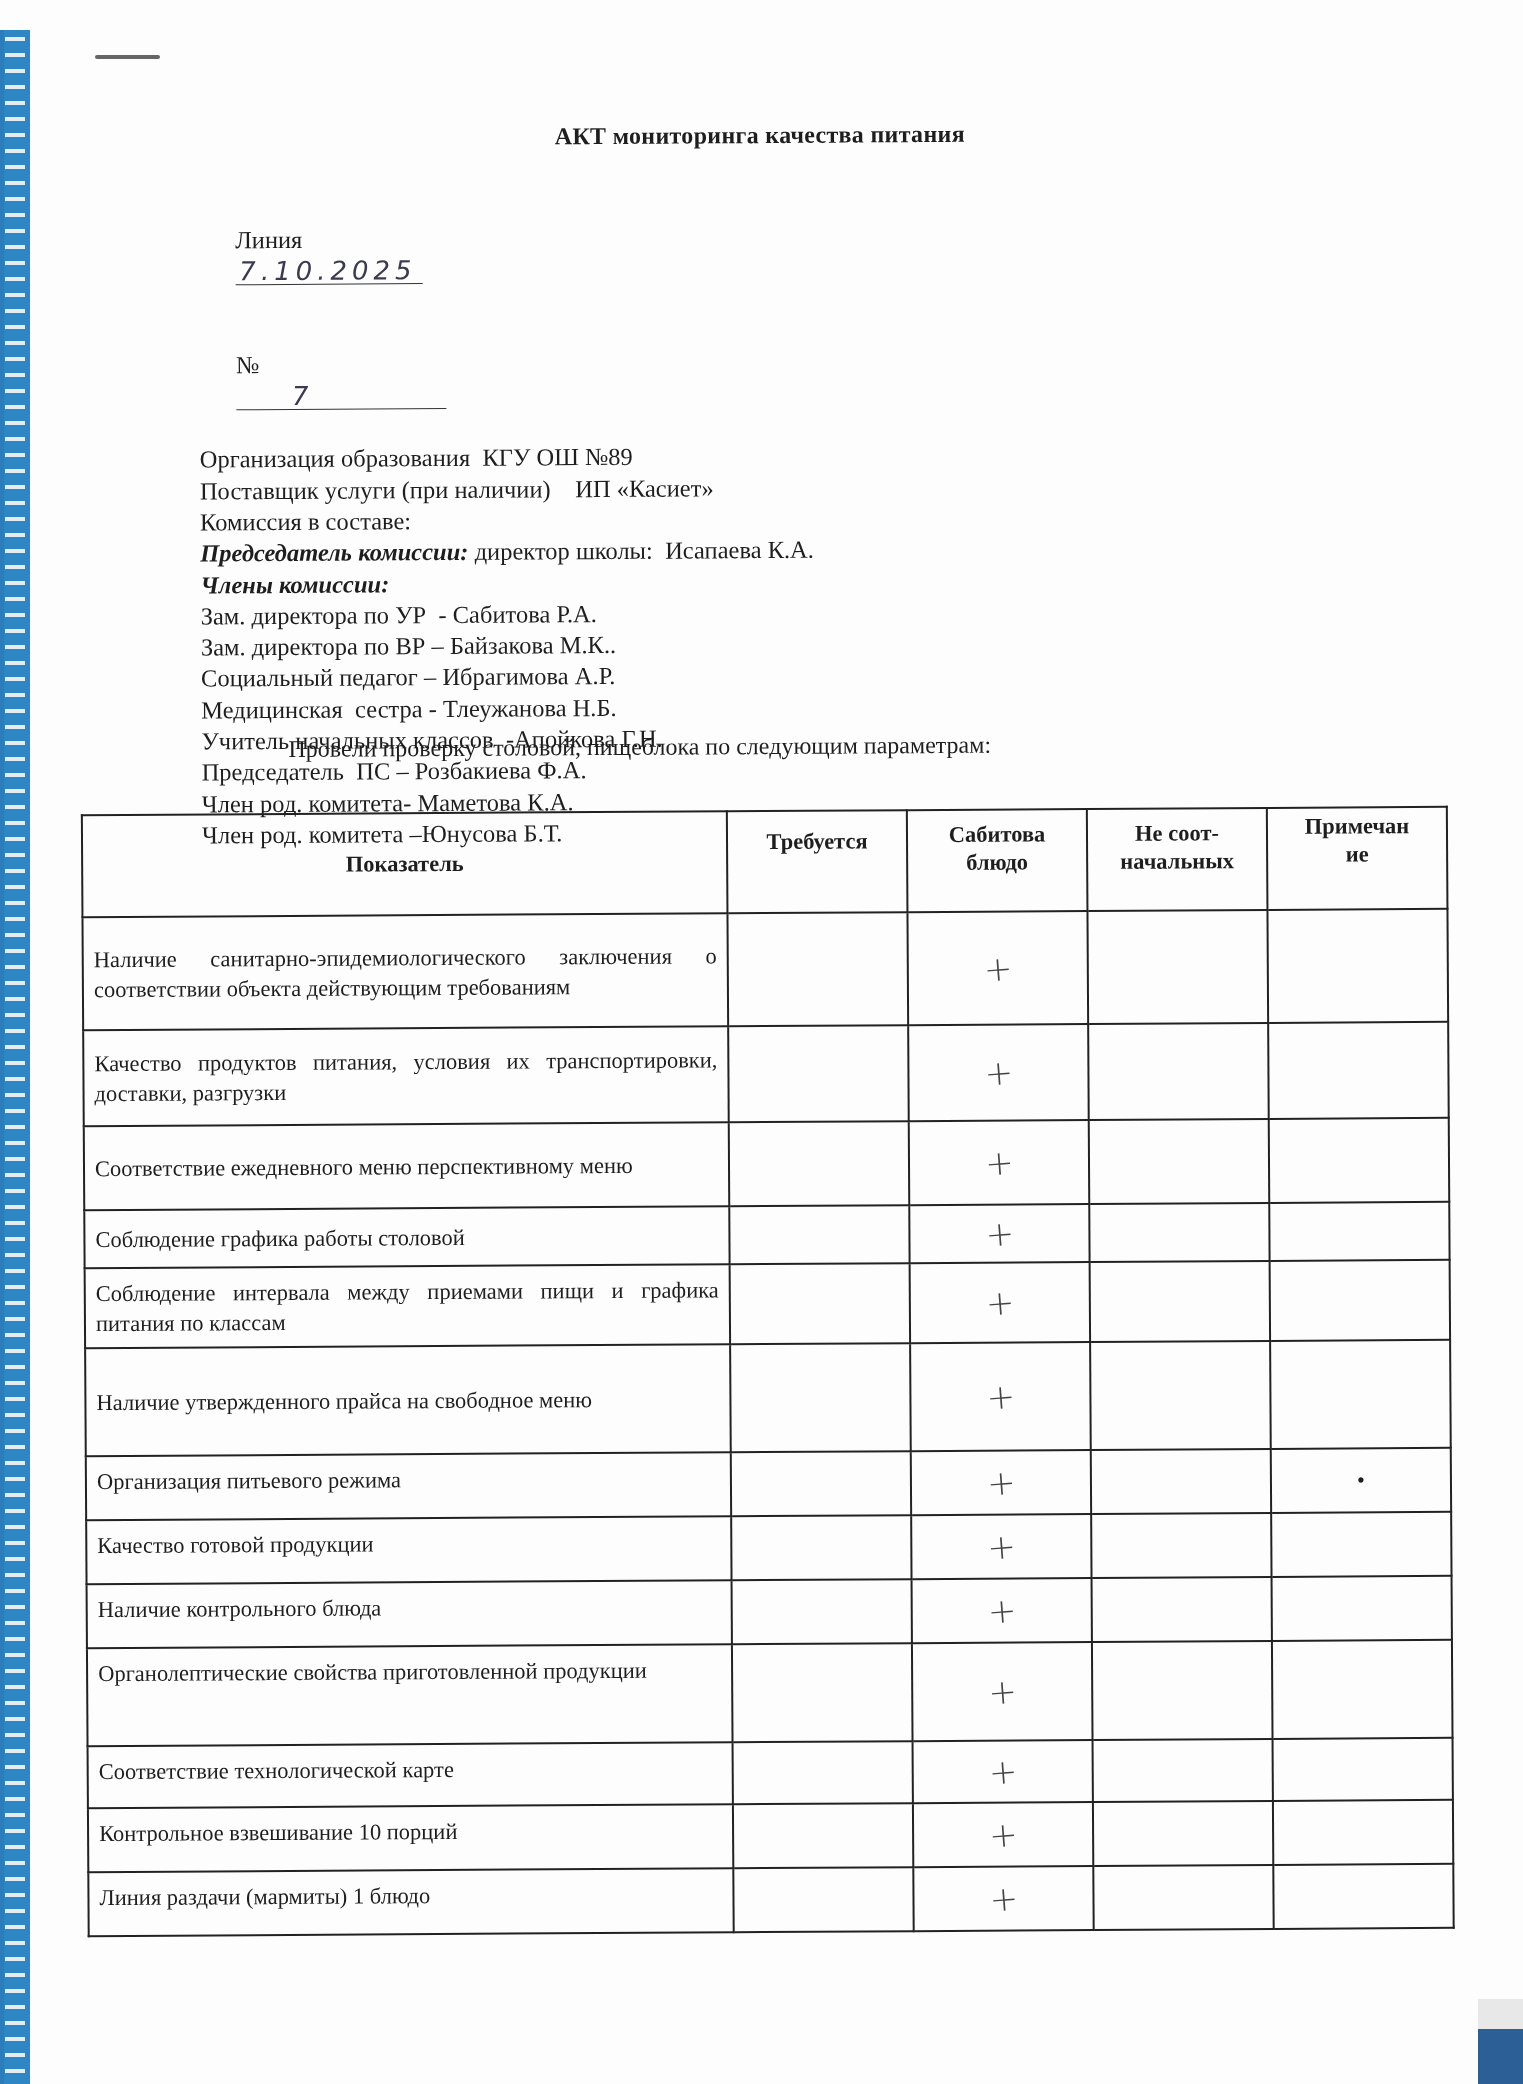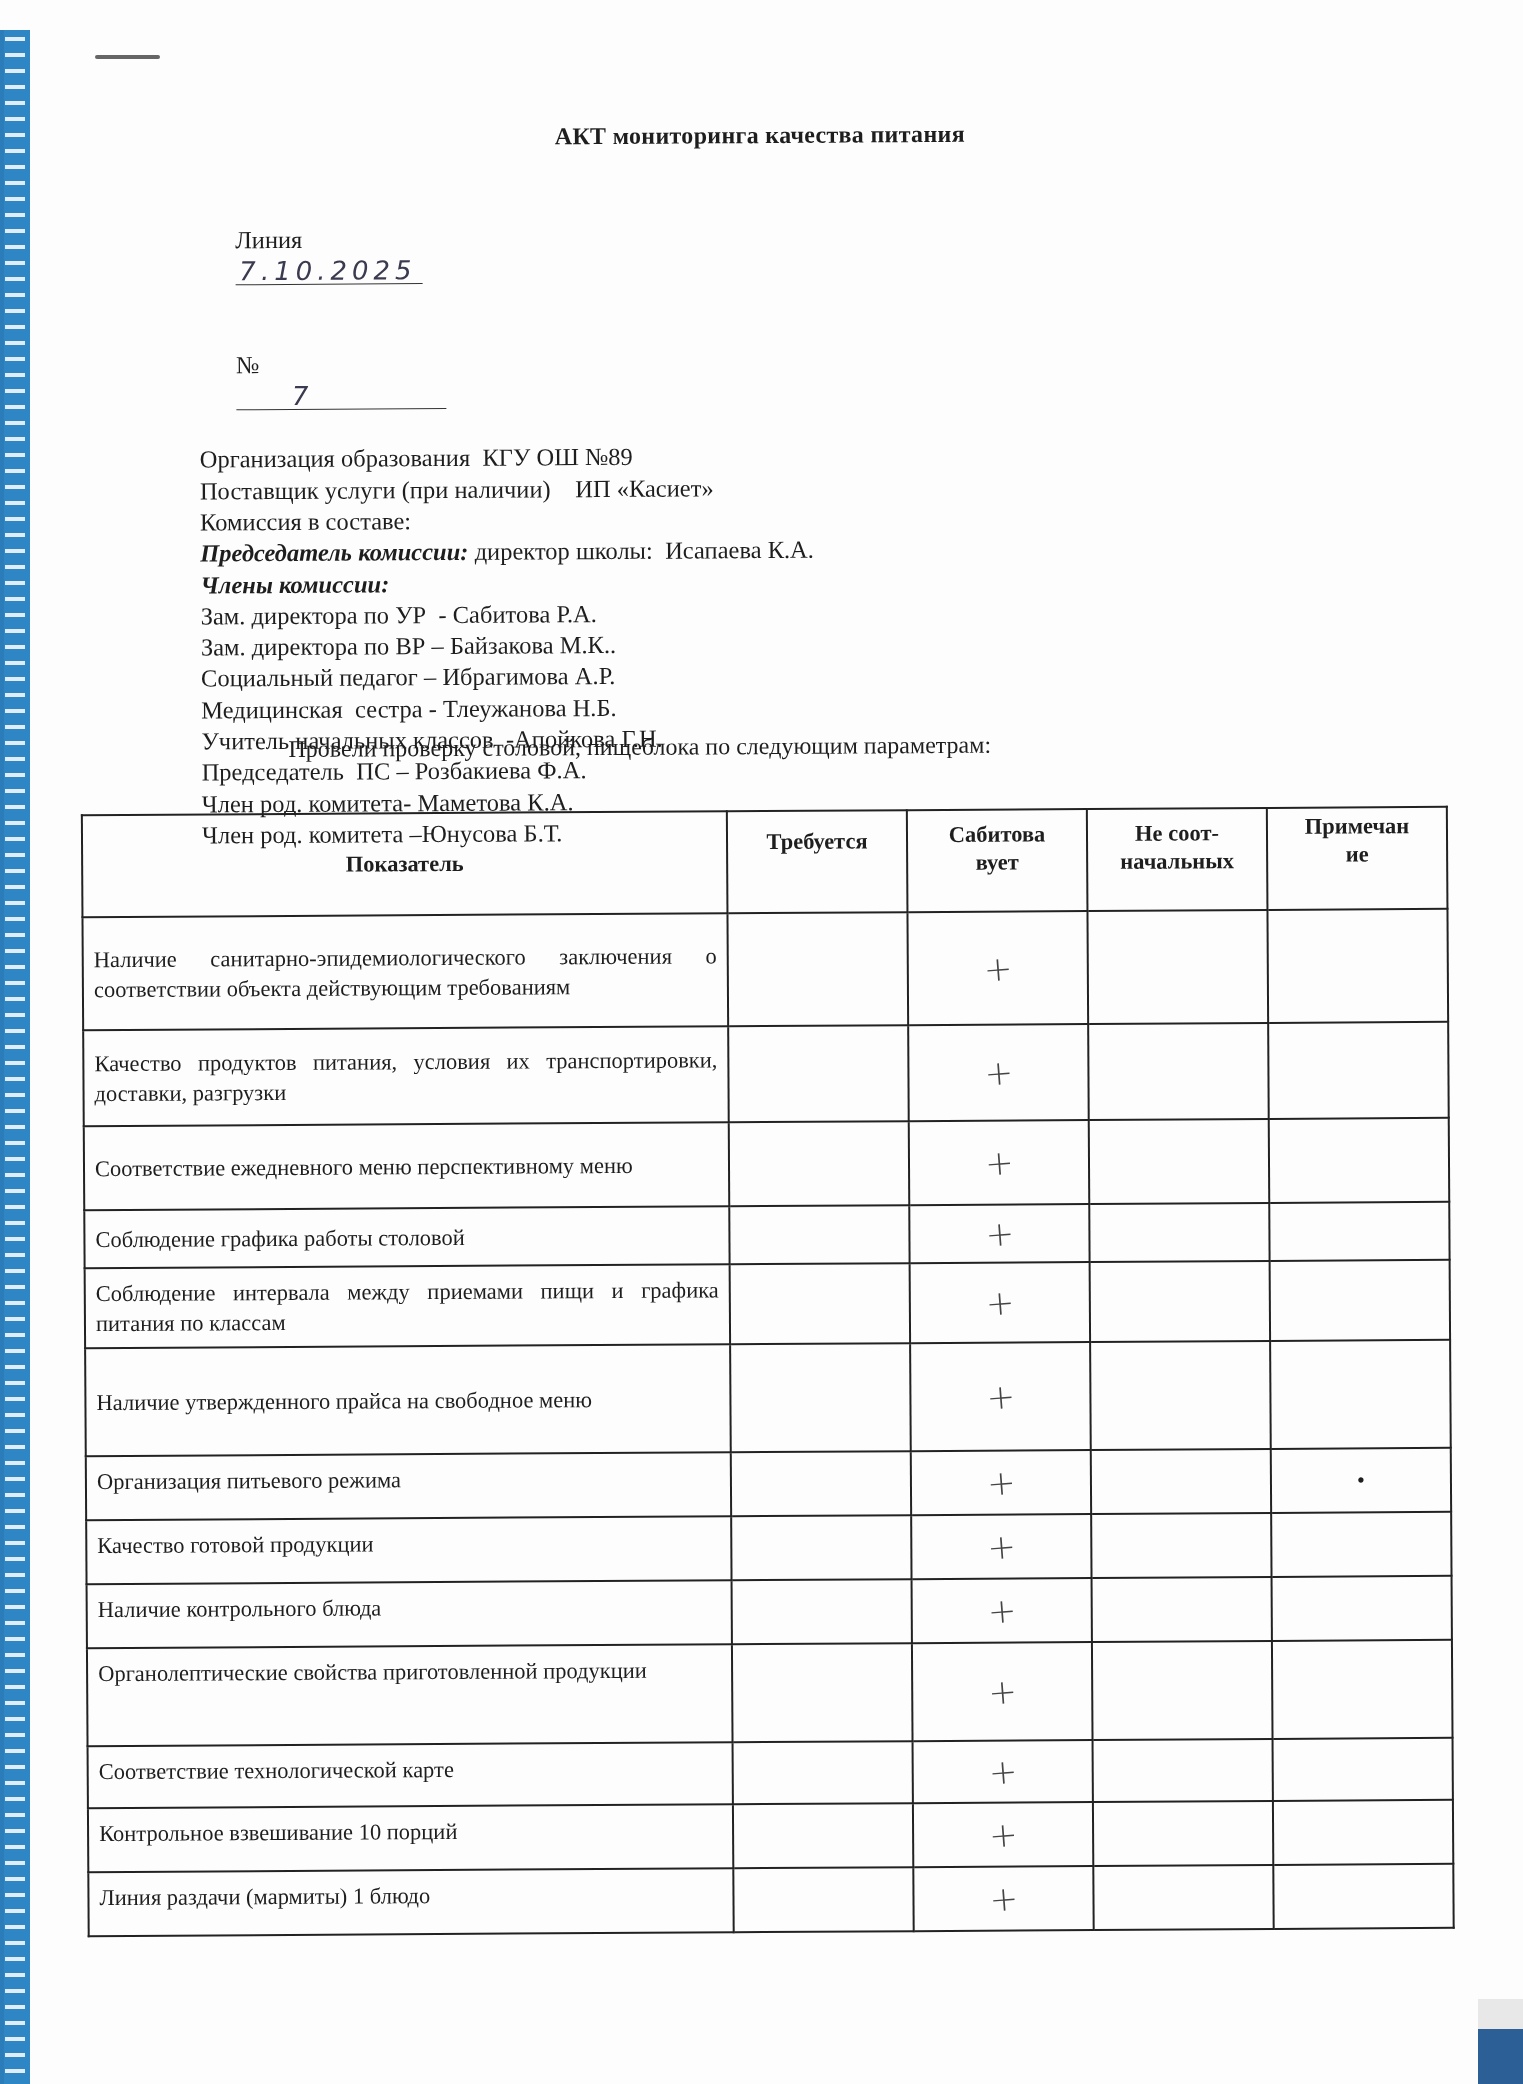--- a/index.html
+++ b/index.html
@@ -91,21 +91,21 @@
         <col style="width:180px">
         <col style="width:180px">
         <col style="width:180px">
     </colgroup>
     <thead>
       <tr style="height:102px">
         <th>Показатель</th>
         <th style="vertical-align:top;padding-top:16px">Требуется</th>
         <th style="vertical-align:top;padding-top:10px">
           <span>Сабитова</span><br>
-          <span>вует</span>
+          <span>блюдо</span>
         </th>
         <th style="vertical-align:top;padding-top:10px">
           <span>Не соот-</span><br>
           <span>начальных</span>
         </th>
         <th style="vertical-align:top;padding-top:4px">
           <span>Примечан</span><br>
           <span>ие</span>
         </th>
       </tr>

